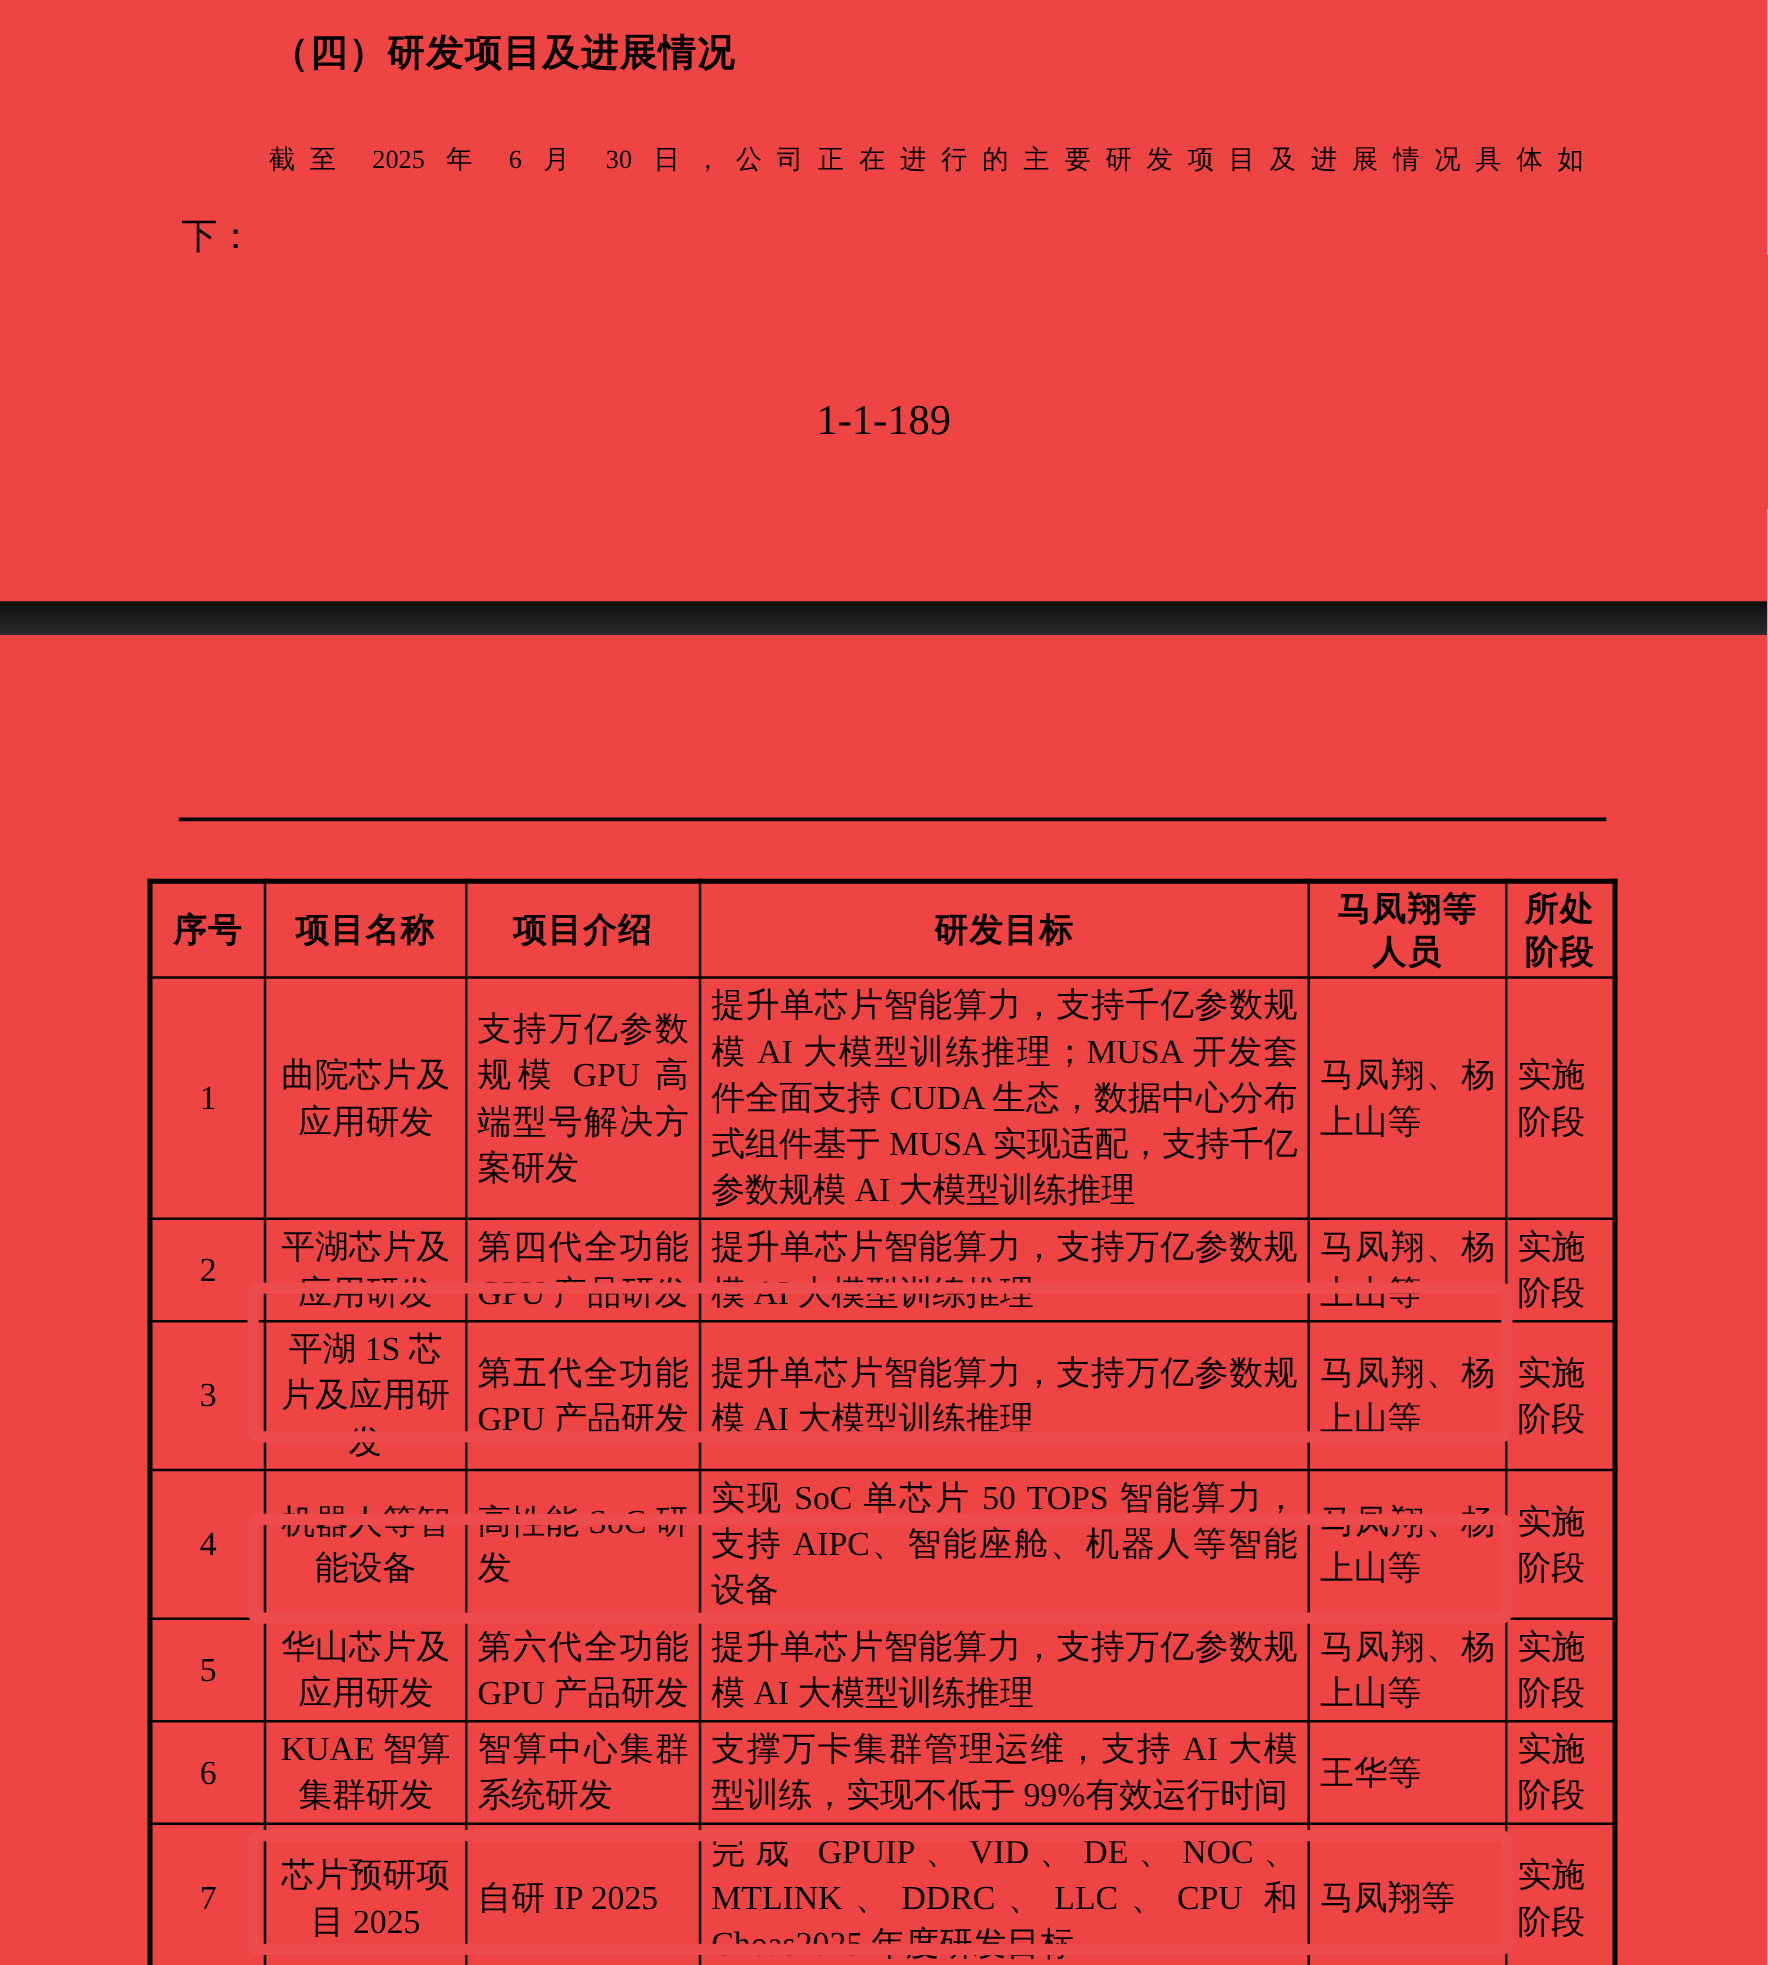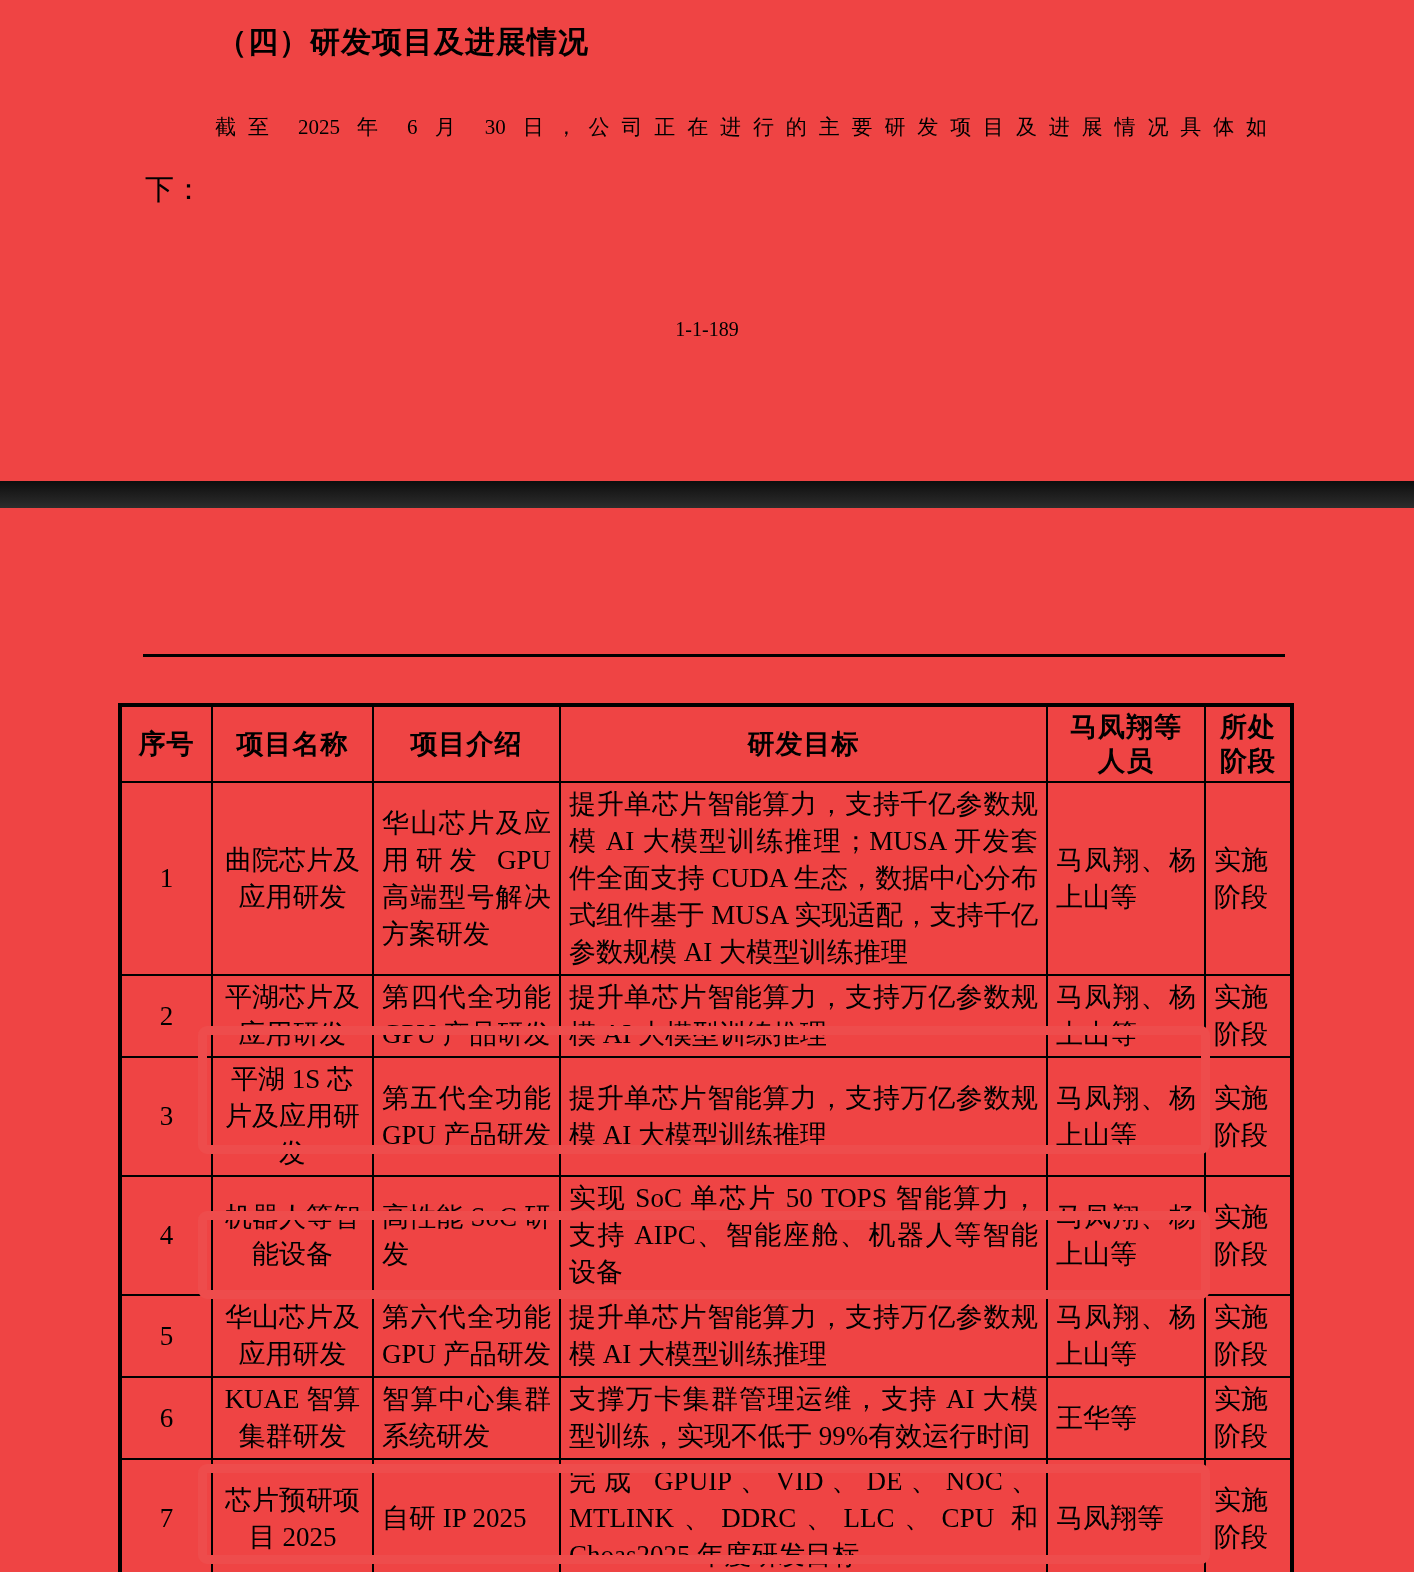--- a/index.html
+++ b/index.html
@@ -7,21 +7,21 @@
   body { font-family:"Liberation Serif","DejaVu Serif",serif; color:#000; }
   .page { position:relative; width:1414px; height:1572px; background:#ef4444; overflow:hidden; }
 
   
   .sec { position:absolute; left:145px; width:1122px; }
   .sec-heading { top:22px; font-size:30px; font-weight:bold; letter-spacing:1px;
                  padding-left:72px; font-family:"Liberation Sans","DejaVu Sans",sans-serif; }
   .para-l1 { top:106px; font-size:21px; line-height:42px;
              text-indent:70px; text-align:justify; text-align-last:justify; }
   .para-l2 { top:168px; font-size:29px; line-height:42px; }
-  .page-num { position:absolute; top:318px; left:0; width:100%; text-align:center; font-size:20px; }
+  .page-num { position:absolute; top:318px; left:0; width:100%; text-align:center; font-size:34px; }
 
   
   .page-break { position:absolute; left:0; top:481px; width:1414px; height:27px;
                 background:linear-gradient(180deg,#0e0e0e 0%,#1c1c1c 45%,#2d2d2d 100%); }
 
   
   .doc-header { position:absolute; left:145px; top:620px; width:1112px;
                 display:flex; justify-content:space-between; font-size:26px; letter-spacing:1px; }
   .header-rule { position:absolute; left:143px; top:654px; width:1142px; height:3px; background:#000; }
 
@@ -77,21 +77,21 @@
         <th style="width:158px">马凤翔等
 人员</th>
         <th style="width:87px">所处
 阶段</th>
       </tr>
     </thead>
     <tbody>
         <tr>
       <td class="c-no">1</td>
       <td class="c-name">曲院芯片及应用研发</td>
-      <td class="c-intro">华山芯片及应用研发 GPU 高端型号解决方案研发</td>
+      <td class="c-intro">支持万亿参数规模 GPU 高端型号解决方案研发</td>
       <td class="c-target">提升单芯片智能算力，支持千亿参数规模 AI 大模型训练推理；MUSA 开发套件全面支持 CUDA 生态，数据中心分布式组件基于 MUSA 实现适配，支持千亿参数规模 AI 大模型训练推理</td>
       <td class="c-people">马凤翔、杨上山等</td>
       <td class="c-stage">实施阶段</td>
     </tr>
         <tr>
       <td class="c-no">2</td>
       <td class="c-name">平湖芯片及应用研发</td>
       <td class="c-intro">第四代全功能 GPU 产品研发</td>
       <td class="c-target">提升单芯片智能算力，支持万亿参数规模 AI 大模型训练推理</td>
       <td class="c-people">马凤翔、杨上山等</td>

